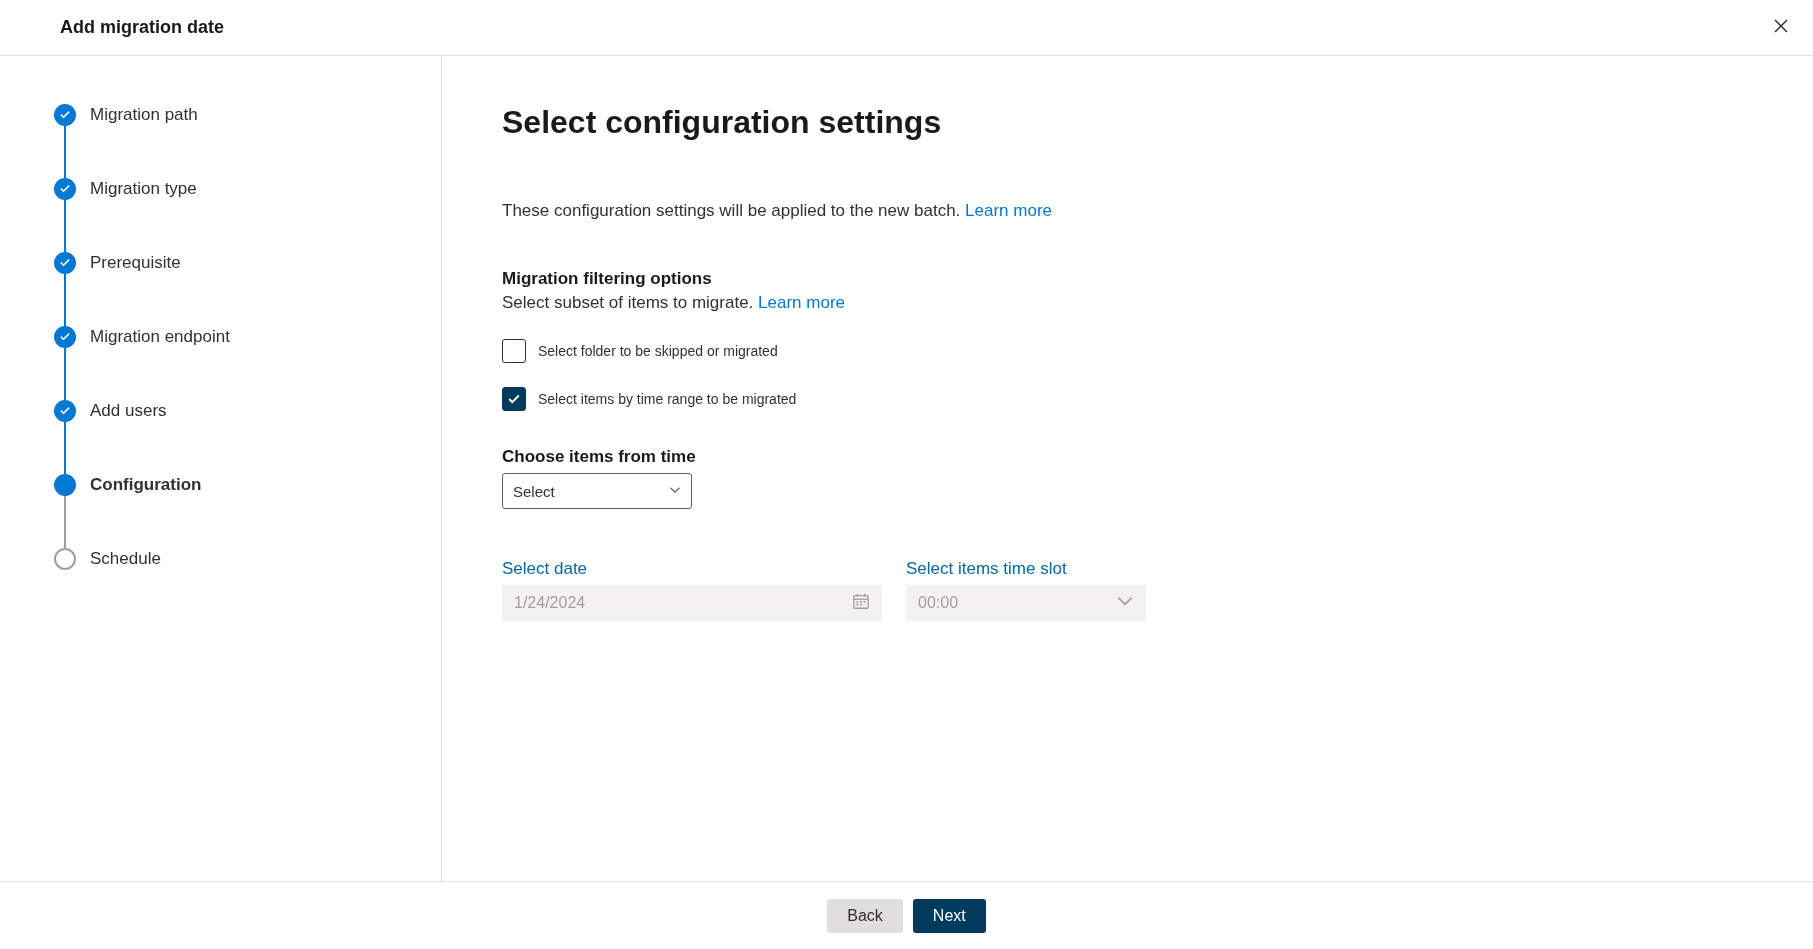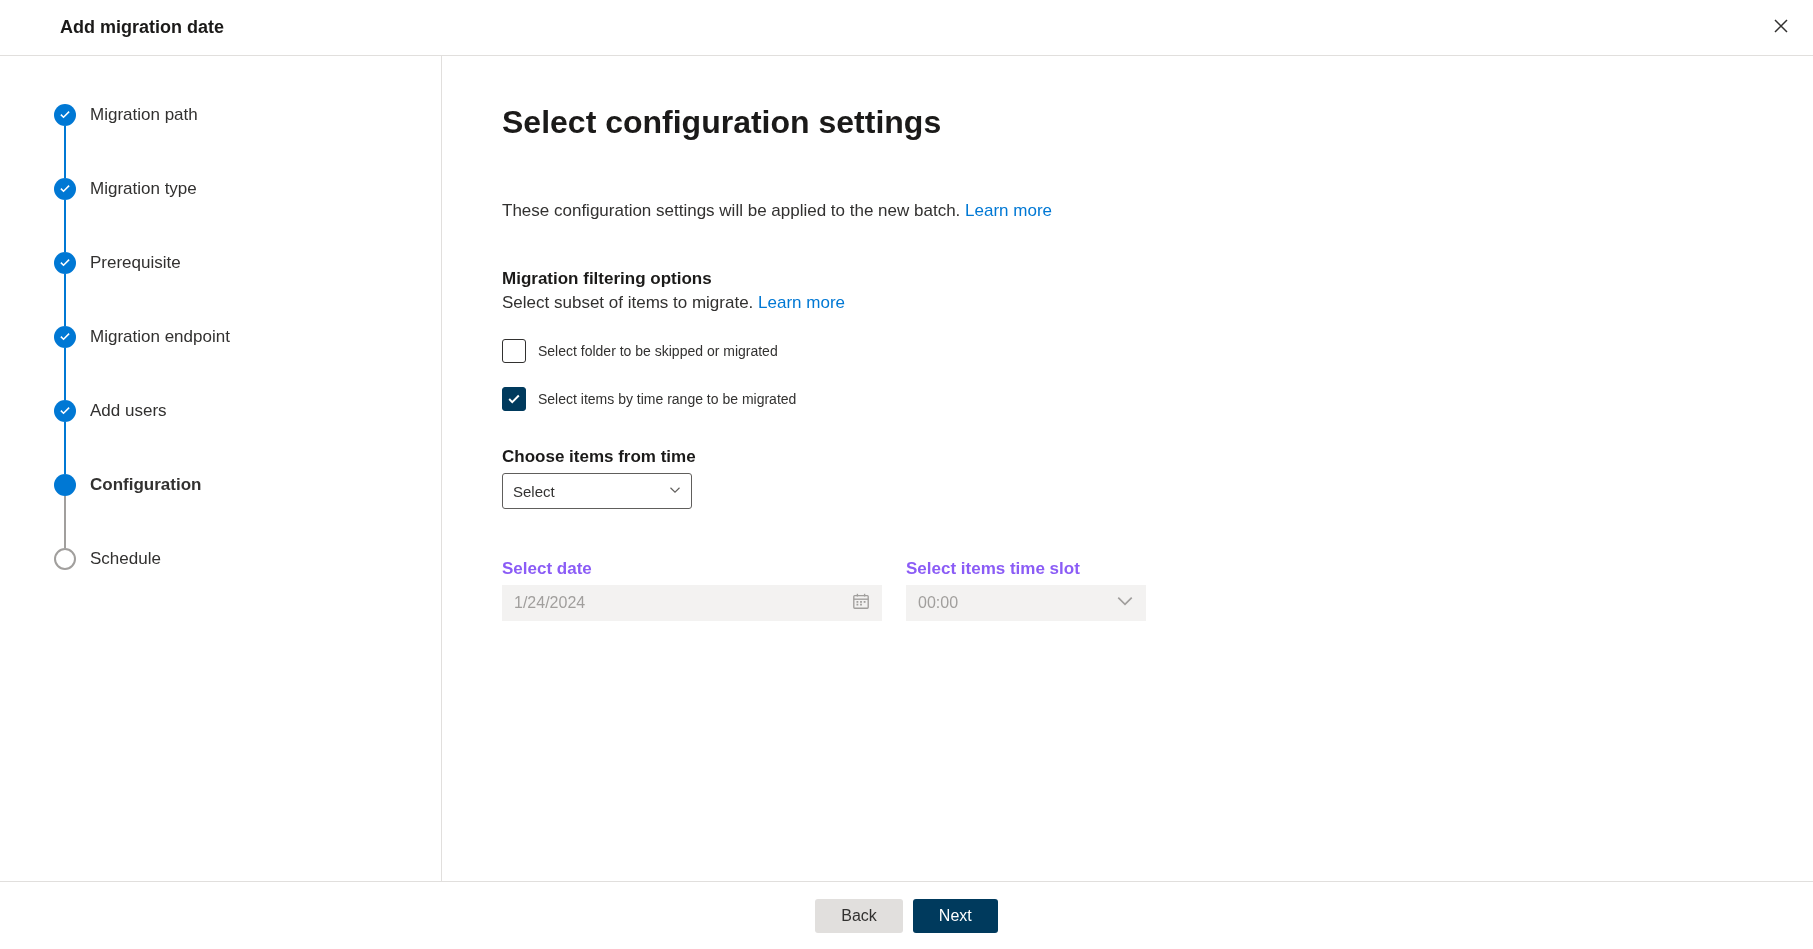--- a/index.html
+++ b/index.html
@@ -169,22 +169,22 @@
     .field-block {
       margin-top: 36px;
     }
     .field-label {
       font-size: 17px;
       font-weight: 600;
       color: #1b1a19;
       margin-bottom: 6px;
     }
     .field-label.muted {
-      font-weight: 700;
-      color: #8b5cf6;
+      font-weight: 400;
+      color: #0369a1;
     }
     .select-box {
       width: 190px;
       height: 36px;
       border: 1px solid #605e5c;
       border-radius: 3px;
       display: flex;
       align-items: center;
       justify-content: space-between;
       padding: 0 10px;
@@ -239,21 +239,21 @@
       right: 0;
       height: 68px;
       border-top: 1px solid #e1dfdd;
       display: flex;
       align-items: center;
       justify-content: center;
       gap: 10px;
       background: #fff;
     }
     .btn {
-      padding: 8px 26px;
+      padding: 8px 20px;
       font-size: 16px;
       border-radius: 3px;
       cursor: pointer;
       border: none;
       font-family: inherit;
     }
     .btn-secondary {
       background: #e1dfdd;
       color: #323130;
     }

